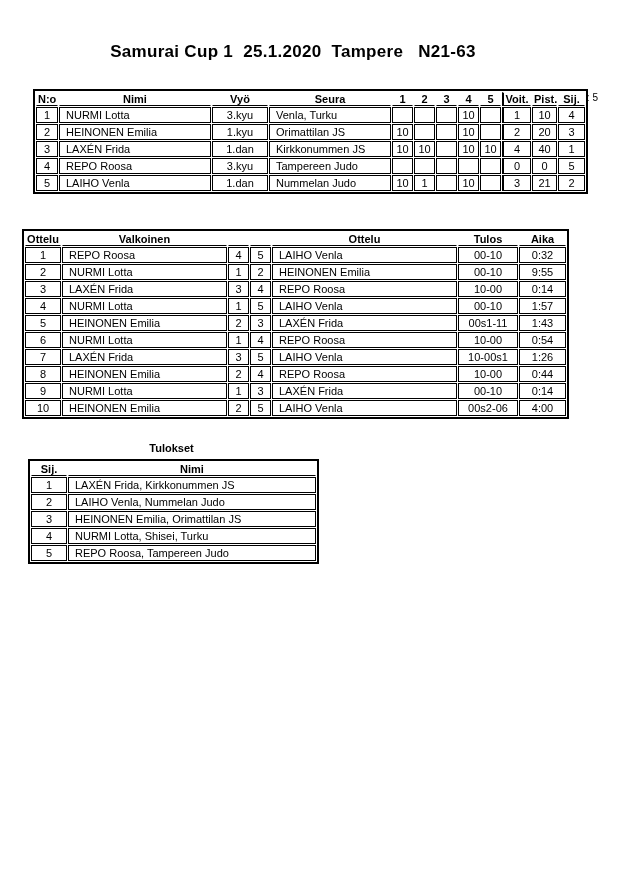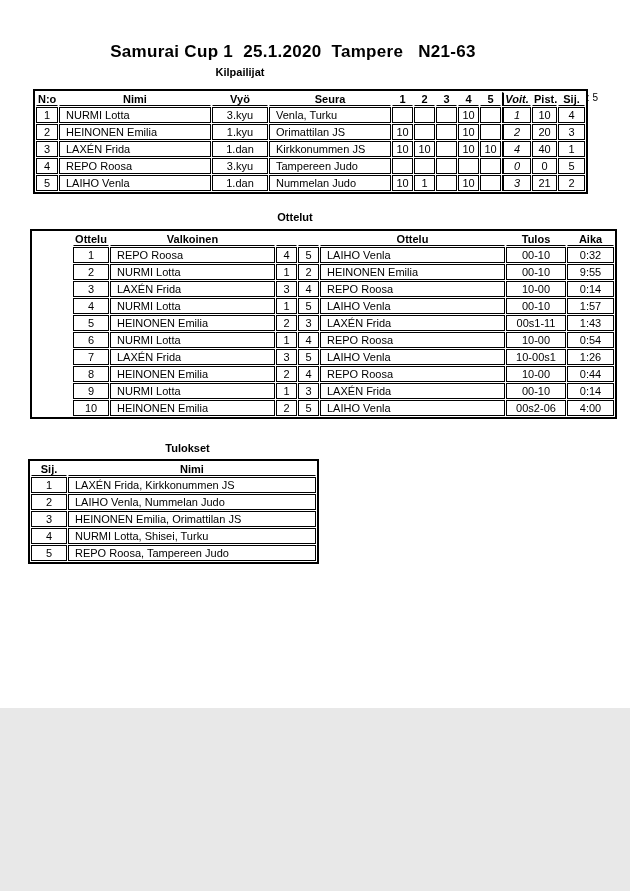--- a/index.html
+++ b/index.html
@@ -1,21 +1,21 @@
 <!DOCTYPE html>
 <html><head>
 <meta charset="utf-8">
 <style>
   * { margin: 0; padding: 0; box-sizing: border-box; }
   html, body { background: #e8e8e8; }
   body { font-family: "Liberation Sans", "DejaVu Sans", sans-serif; color: #000; }
   .page {
     position: relative;
     width: 630px;
-    height: 708px;
+    height: 891px;
     background: #ffffff;
     margin: 0 auto;
     overflow: hidden;
   }
   .title {
     position: absolute;
     top: 42px; left: 0; right: 44px;
     text-align: center;
     font-size: 17px;
     font-weight: bold;
@@ -23,39 +23,39 @@
     letter-spacing: 0.3px;
   }
   .section-heading {
     position: absolute;
     font-size: 11px;
     font-weight: bold;
     text-align: center;
   }
   .h-competitors { top: 66px; left: 0; width: 480px; }
   .h-matches    { top: 211px; left: 0; width: 590px; }
-  .h-results    { top: 442px; left: 0; width: 343px; margin-left: 16px; }
+  .h-results    { top: 442px; left: 0; width: 343px; }
   .count-label {
     position: absolute;
     top: 68px; right: 32px;
     font-size: 10px;
     text-align: right;
     margin-top: 24px;
   }
   table {
     position: absolute;
     border-collapse: separate;
     border-spacing: 1px;
     border: 2px solid #000;
     background: #fff;
     table-layout: fixed;
     font-size: 11px;
   }
   #competitors-table { top: 89px;  left: 33px; width: 534px; }
-  #matches-table     { top: 229px; left: 30px; width: 543px; padding-left: 40px; }
+  #matches-table     { top: 229px; left: 22px; width: 543px; }
   #results-table     { top: 459px; left: 28px; width: 288px; }
   th {
     font-size: 11px;
     font-weight: bold;
     height: 14px;
     border: 1px solid transparent;
     border-bottom: 1px solid #000;
     padding: 0 1px;
     text-align: center;
     white-space: nowrap;
@@ -65,30 +65,29 @@
     border: 1px solid #000;
     height: 16px;
     padding: 0 3px;
     white-space: nowrap;
     overflow: hidden;
     background: #fff;
   }
   td.c, th.c { text-align: center; }
   td.l, th.l { text-align: left; }
   td.name { padding-left: 6px; }
-  .sep { border-left: 2px solid #000 !important; font-style: italic; }
+  .sep { border-left: 2px solid #000 !important; }
 </style>
 </head>
 <body>
 
 <div class="page">
 
   <div class="title">Samurai Cup 1  25.1.2020  Tampere   N21-63</div>
 
-  <div class="section-heading h-competitors">Kilpailijat</div>
   <div class="count-label">Kilpailijat: 5</div>
 
   <table id="competitors-table">
     <colgroup>
       <col style="width:22px">
         <col style="width:152px">
         <col style="width:56px">
         <col style="width:122px">
       <col style="width:21px">
         <col style="width:21px">
@@ -187,21 +186,20 @@
           <td class="c"></td>
           <td class="c">10</td>
           <td class="c"></td>
           <td class="c sep">3</td>
           <td class="c">21</td>
           <td class="c">2</td>
         </tr>
       </tbody>
   </table>
 
-  <div class="section-heading h-matches">Ottelut</div>
 
   <table id="matches-table">
     <colgroup>
       <col style="width:36px">
         <col style="width:165px">
         <col style="width:21px">
         <col style="width:21px">
       <col style="width:185px">
         <col style="width:60px">
         <col style="width:47px">

